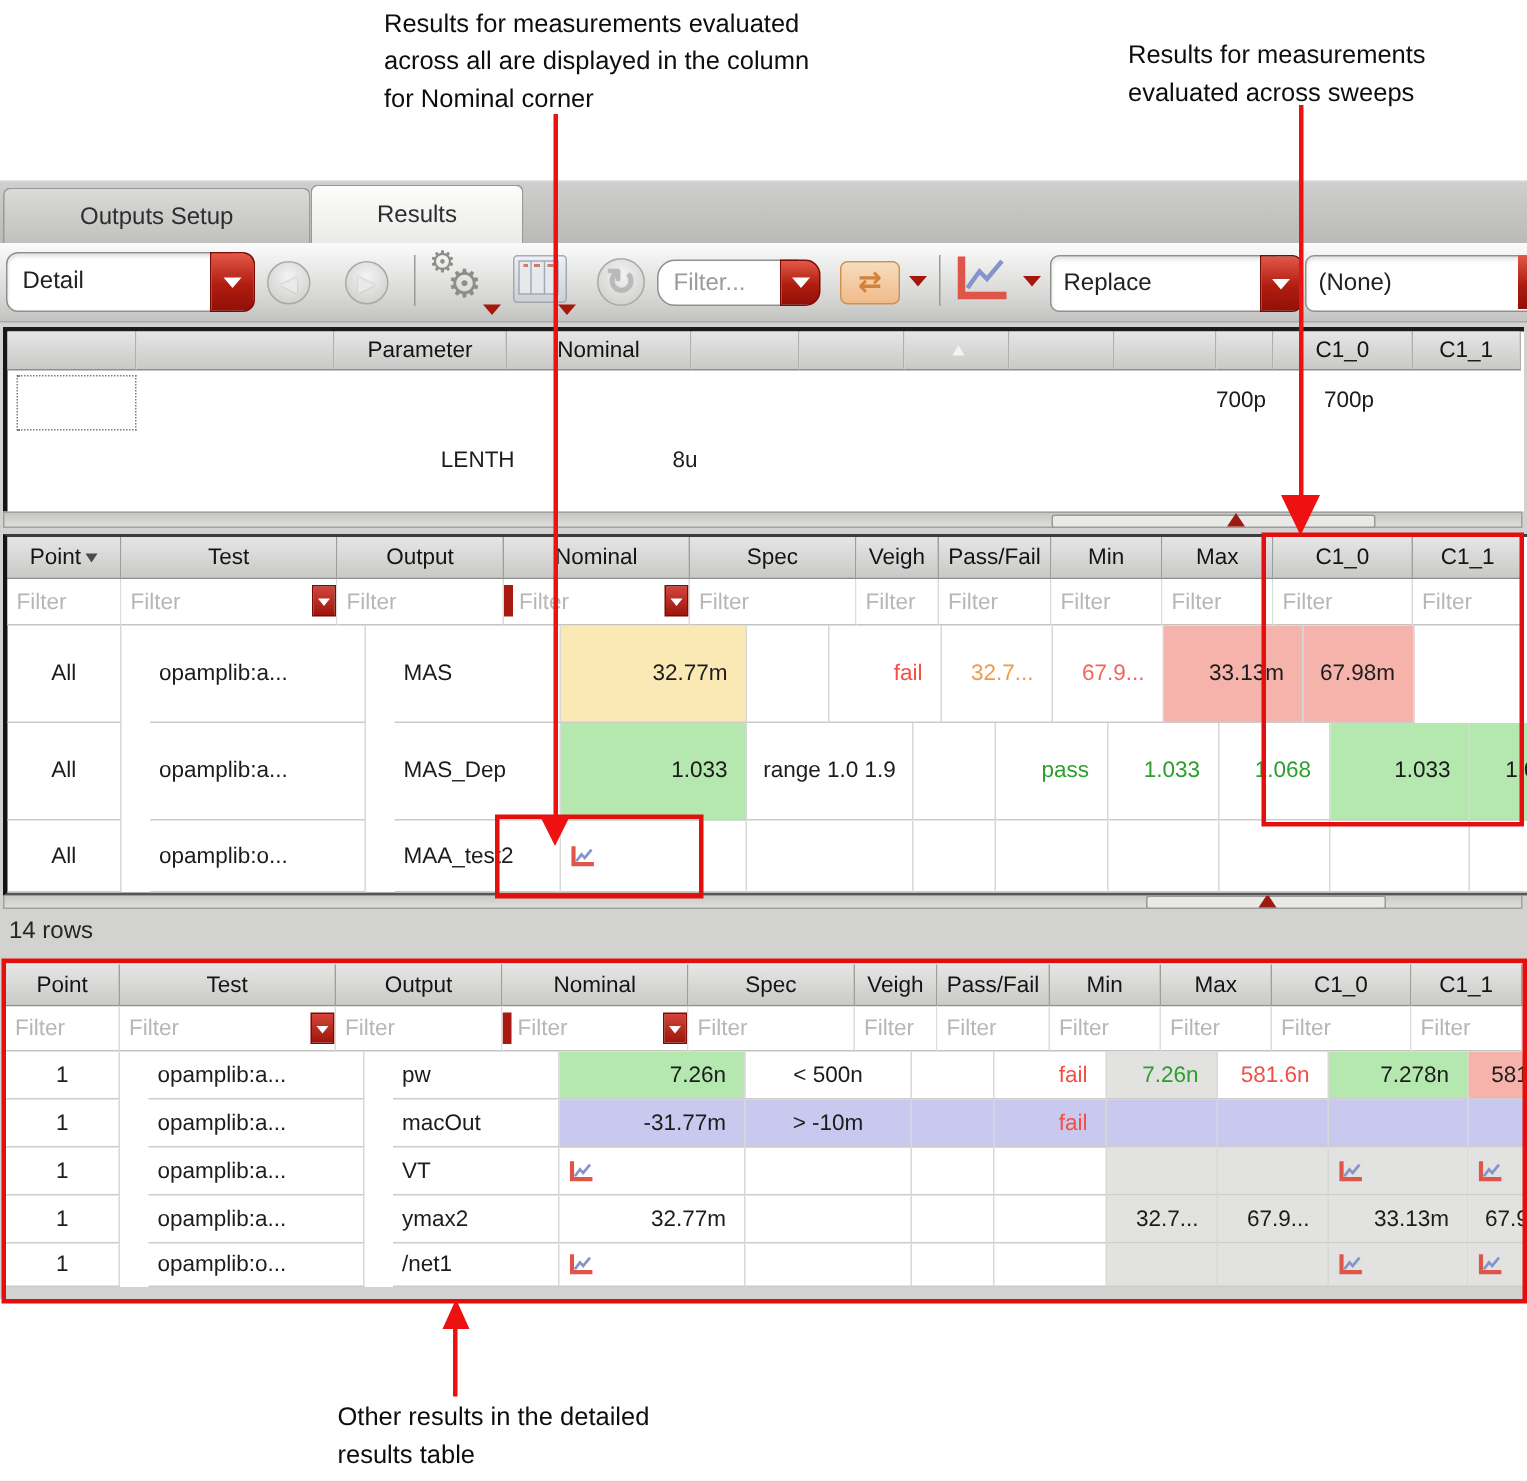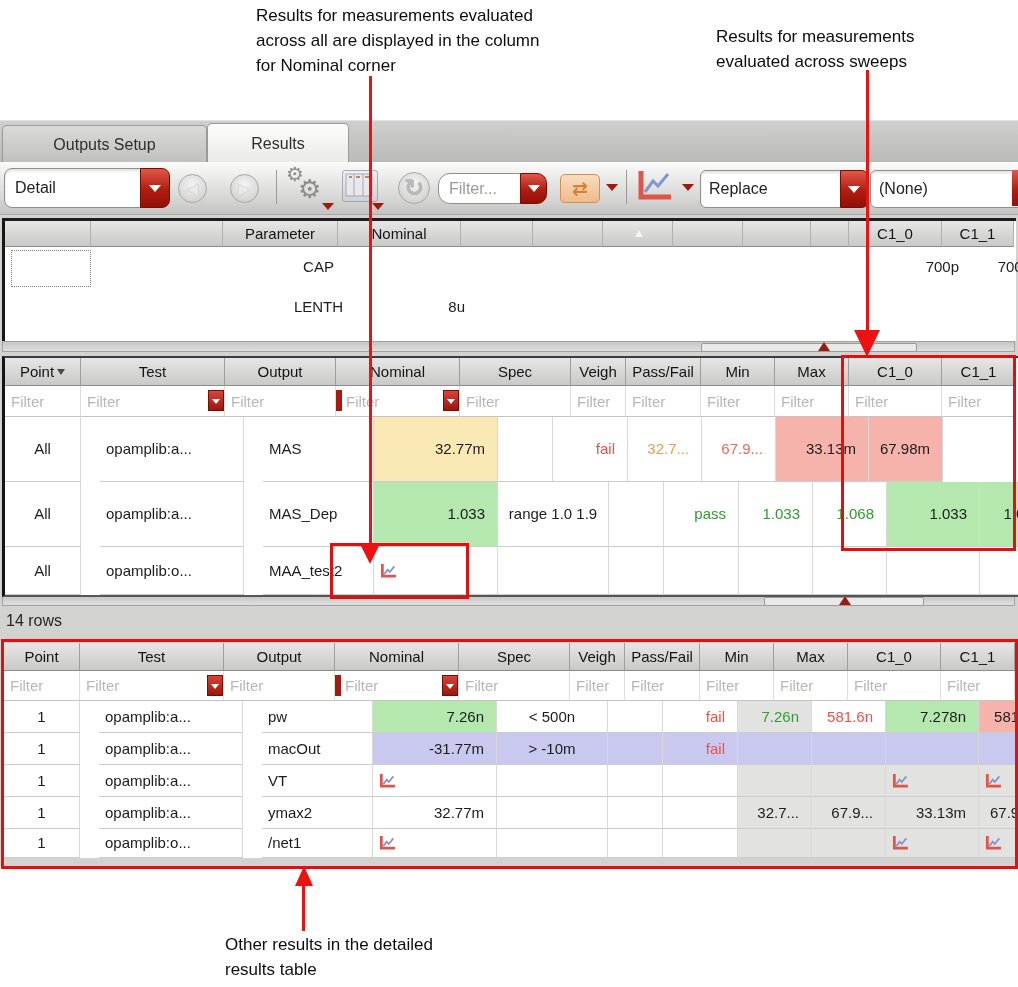--- a/index.html
+++ b/index.html
@@ -55,21 +55,21 @@
   .hl{position:absolute;border:3px solid #e30f0f;pointer-events:none;}
 </style>
 </head>
 <body>
 
 <div class="canvas">
 
   <div class="note" style="left:256px;top:3px;">Results for measurements evaluated
 across all are displayed in the column
 for Nominal corner</div>
-  <div class="note" style="left:716px;top:24px;">Results for measurements
+  <div class="note" style="left:752px;top:24px;">Results for measurements
 evaluated across sweeps</div>
   <div class="note" style="left:225px;top:932px;">Other results in the detailed
 results table</div>
 
   <div class="app">
 
     <div class="tabbar">
       <div class="tab inactive">
           <span>Outputs Setup</span>
         </div>
@@ -189,21 +189,20 @@
           <div class="th" style="width: 93px;">
             <span>C1_0</span>
           </div>
           <div class="th" style="width: 72px;">
             <span>C1_1</span>
           </div>
         </div>
         <div class="trow-base" style="height: 40px;">
           <div class="td a-l" style="width: 86px;"></div>
           <div class="td a-l" style="width: 132px;"></div>
-          <div class="td a-c" style="width: 115px;">CAP</div>
           <div class="td a-l" style="width: 72px;"></div>
           <div class="td a-l" style="width: 70px;"></div>
           <div class="td a-l" style="width: 70px;"></div>
           <div class="td a-l" style="width: 70px;"></div>
           <div class="td a-l" style="width: 68px;"></div>
           <div class="td a-l" style="width: 38px;"></div>
           <div class="td a-r" style="width: 93px;">700p</div>
           <div class="td a-r" style="width: 72px;">700p</div>
         </div>
         <div class="trow-base" style="height: 40px;">

